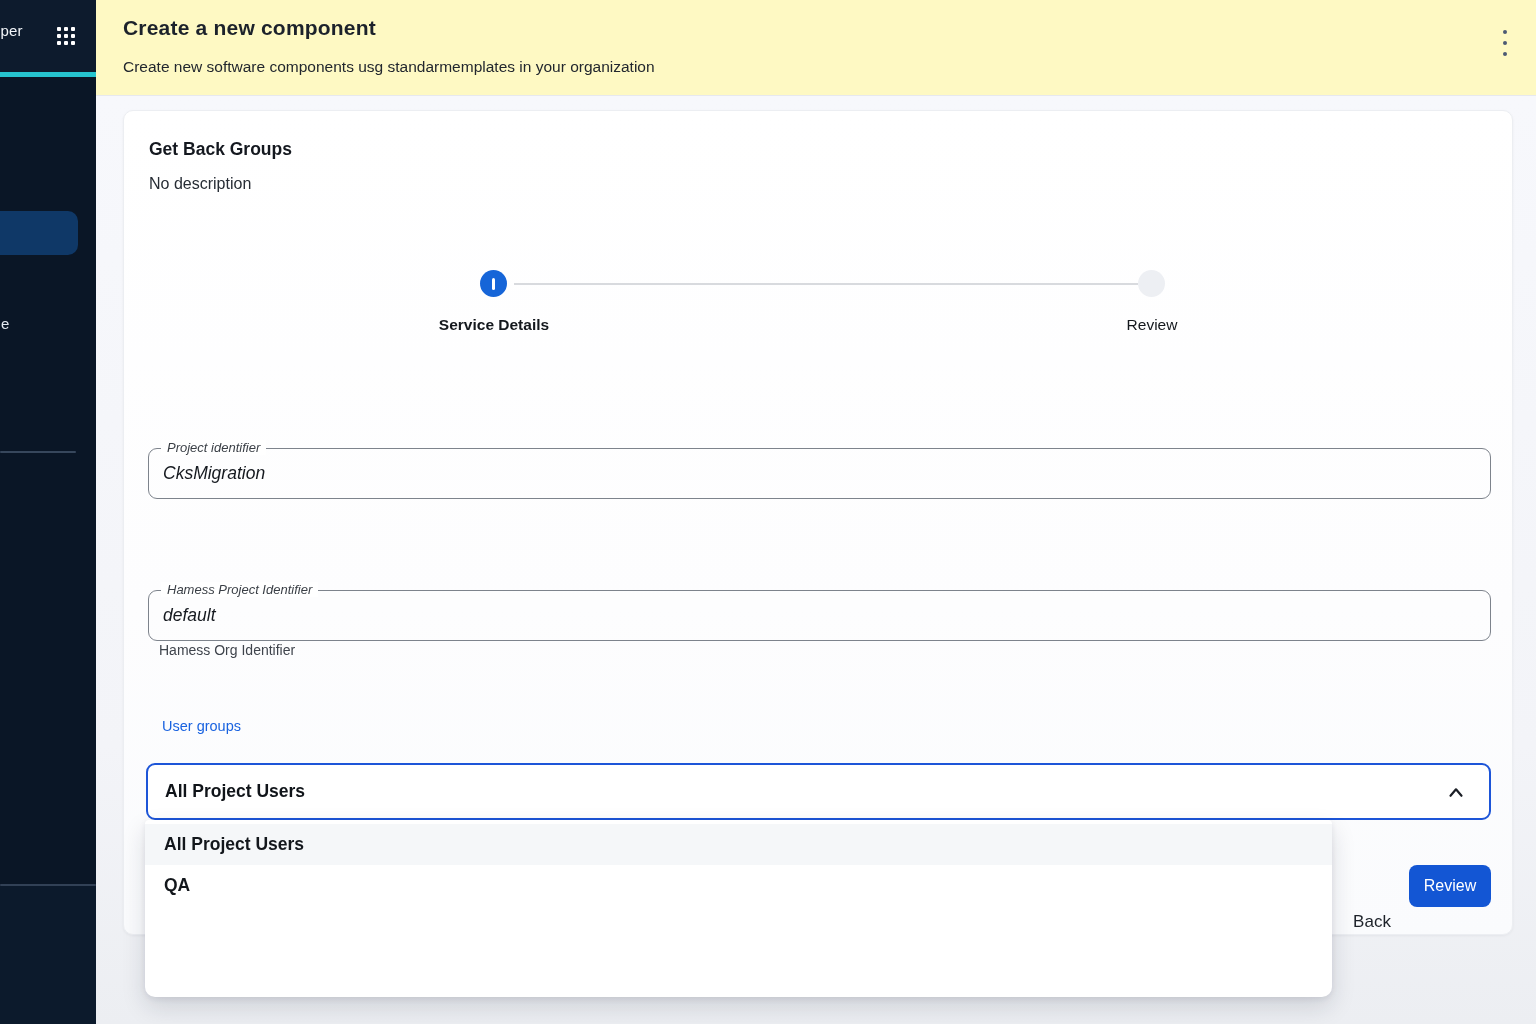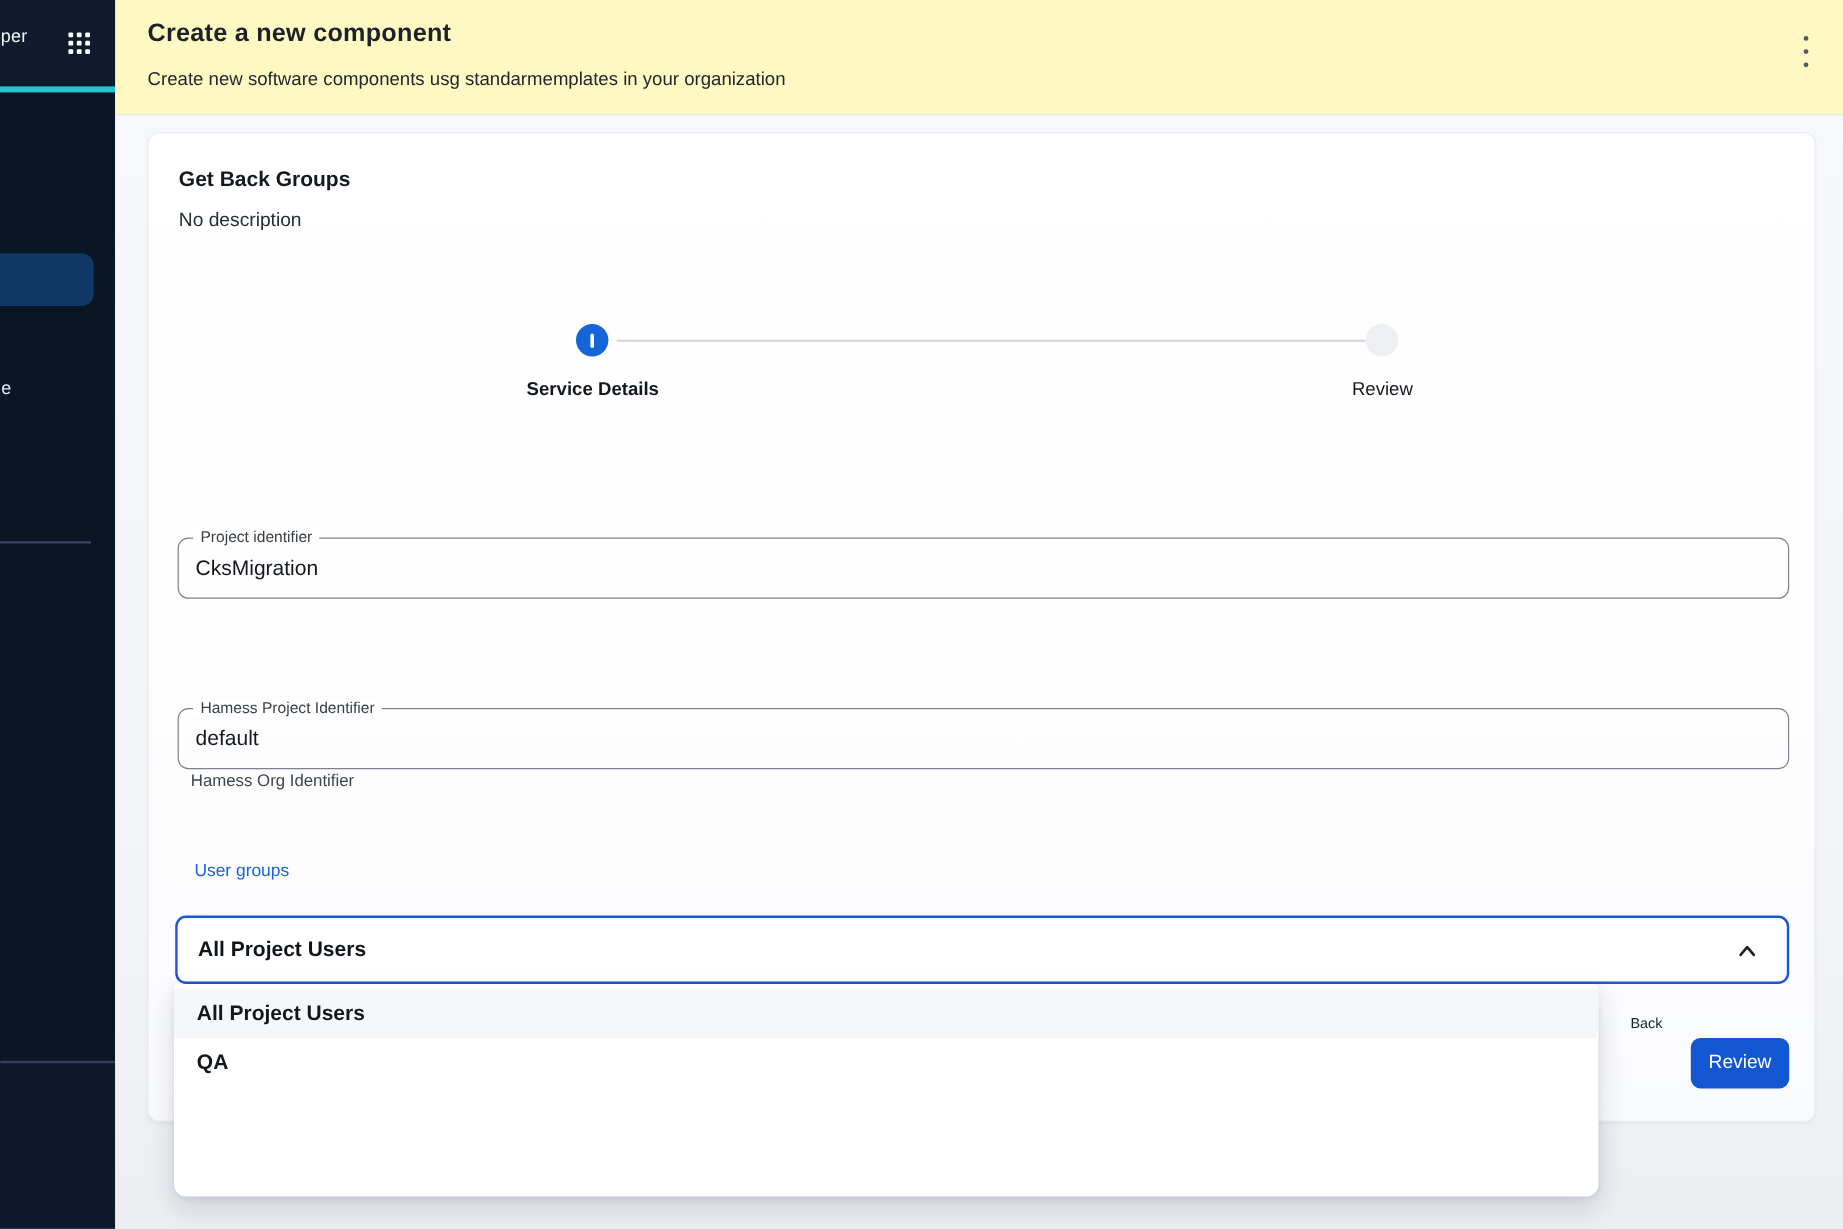--- a/index.html
+++ b/index.html
@@ -113,21 +113,21 @@
     text-align: center; font-size: 15.5px; font-weight: 700; color: #14181d;
   }
   .step-label-upcoming {
     position: absolute; left: 908px; top: 205px; width: 240px;
     text-align: center; font-size: 15.5px; font-weight: 500; color: #14181d;
   }
 
   
   .field {
     position: absolute; left: 24px; width: 1343px; height: 51px;
-    border: 1px solid #7d838c; border-radius: 9px; background: transparent;
+    border: 1px solid #7d838c; border-radius: 9px; background: transparent; font-style: italic;
   }
   .field-1 { top: 337px; }
   .field-2 { top: 451px; margin-top: 28px; }
   .field-label {
     position: absolute; left: 12px; top: -9px;
     background: #ffffff; padding: 0 6px;
     font-size: 13px; color: #3a3f46;
   }
   .field-value {
     position: absolute; left: 14px; top: 0; height: 100%;
@@ -167,23 +167,23 @@
   }
   .dropdown-option {
     height: 41px; display: flex; align-items: center;
     padding-left: 19px; font-size: 17.5px; font-weight: 700; color: #13171c;
     cursor: pointer;
   }
   .dropdown-option.selected { background: #f5f7f9; }
 
   
   .back-button {
-    position: absolute; left: 1222px; top: 721px; width: 52px; height: 42px;
+    position: absolute; left: 1222px; top: 790px; width: 52px; height: 42px;
     display: flex; align-items: center; justify-content: center;
-    font-size: 12px; color: #1d2229; cursor: pointer; background: transparent; border: none;
+    font-size: 17px; color: #1d2229; cursor: pointer; background: transparent; border: none;
   }
   .review-button {
     position: absolute; left: 1285px; top: 754px; width: 82px; height: 42px;
     background: #1356d4; color: #ffffff; border: none; border-radius: 8px;
     font-size: 16px; font-family: "Liberation Sans", sans-serif; cursor: pointer;
   }
 </style>
 </head>
 <body>
 

